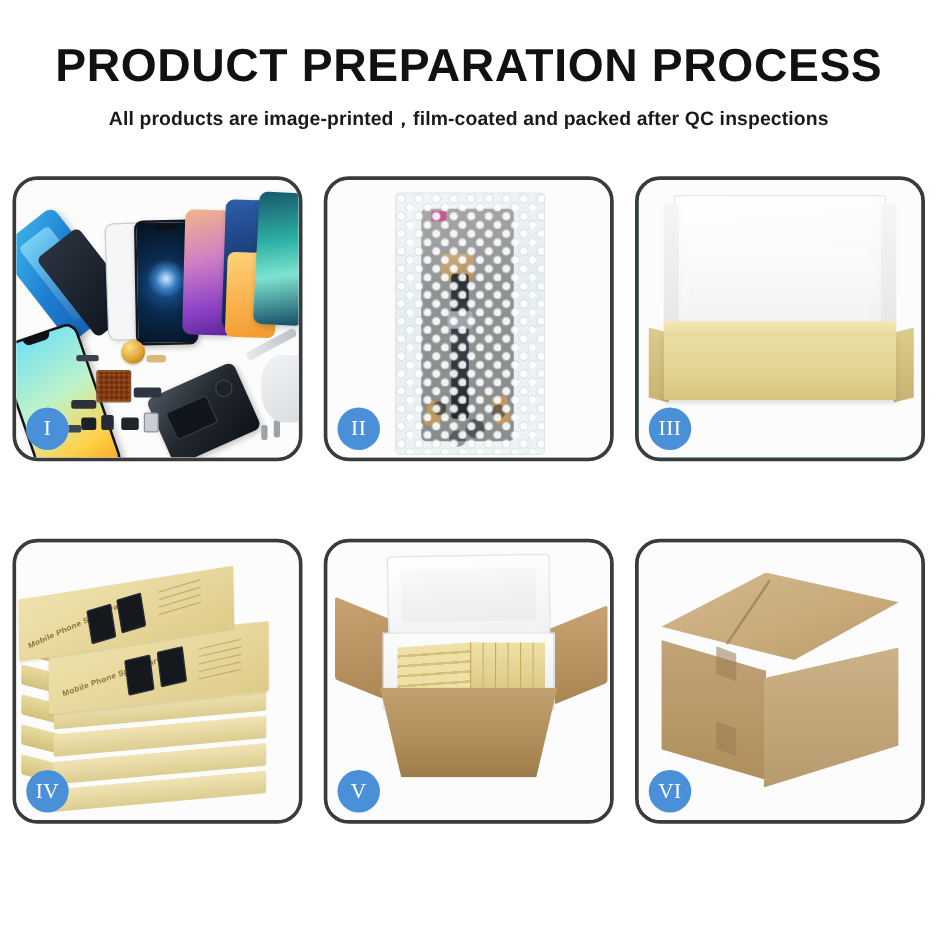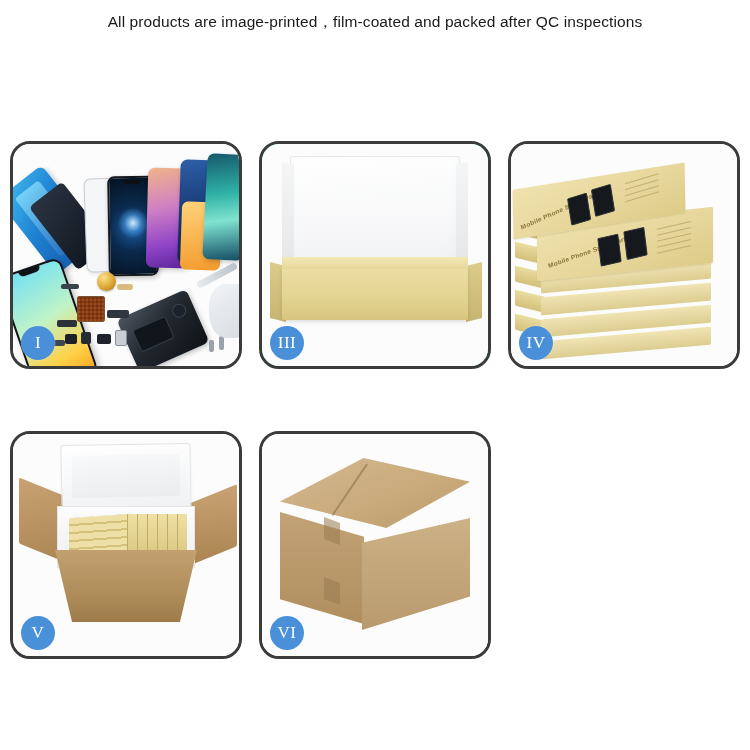--- a/index.html
+++ b/index.html
@@ -13,21 +13,21 @@
   
   .header{position:absolute;left:0;top:0;width:750px;text-align:center;}
   .title{
     font-family:"Liberation Sans", sans-serif;
     font-size:37px;font-weight:700;color:#111;
     letter-spacing:0.5px;margin-top:34px;white-space:nowrap;
     line-height:1.05;
   }
   .subtitle{
     font-family:"Liberation Sans", sans-serif;
-    font-size:15.5px;font-weight:400;color:#1a1a1a;
+    font-size:15.5px;font-weight:700;color:#1a1a1a;
     margin-top:12px;white-space:nowrap;letter-spacing:0.1px;
   }
 
   
   .grid{
     position:absolute;left:10px;top:141px;
     width:730px;height:535px;
     display:grid;
     grid-template-columns:232px 232px 232px;
     grid-template-rows:228px 228px;
@@ -354,20 +354,21 @@
     position:absolute;left:62px;top:146px;width:16px;height:22px;
     background:rgba(150,122,80,.5);transform:skewY(20deg);
   }
 </style>
 </head>
 <body>
 
 <div class="page">
 
   <div class="header">
+    <div class="title">PRODUCT PREPARATION PROCESS</div>
     <div class="subtitle">All products are image-printed，film-coated and packed after QC inspections</div>
   </div>
 
   <div class="grid">
 
     <div class="panel p1">
       <div class="stage">
         <div class="ph blue-film"></div>
         <div class="ph dark-sub"></div>
         <div class="ph glass"></div>
@@ -390,20 +391,35 @@
         <div class="chip c8"></div>
         <div class="chip c9"></div>
         <div class="chip c10"></div>
         <div class="chip c11"></div>
         <div class="tool"></div>
         <div class="hand"></div>
       </div>
       <div class="badge">I</div>
     </div>
 
+    <div class="panel p2">
+      <div class="stage">
+        <div class="bubblebag">
+          <div class="lcd-in"></div>
+          <div class="connector"></div>
+          <div class="flexcable"></div>
+          <div class="pinkmark"></div>
+          <div class="goldtabs gt1"></div>
+          <div class="goldtabs gt2"></div>
+          <div class="debris"></div>
+          <div class="bubbles"></div>
+        </div>
+      </div>
+      <div class="badge">II</div>
+    </div>
 
     <div class="panel p3">
       <div class="stage">
         <div class="lid-white">
           <div class="foam-inner"></div>
         </div>
         <div class="gold-left"></div>
         <div class="gold-right"></div>
         <div class="grayfill"></div>
         <div class="box-gold"></div>

